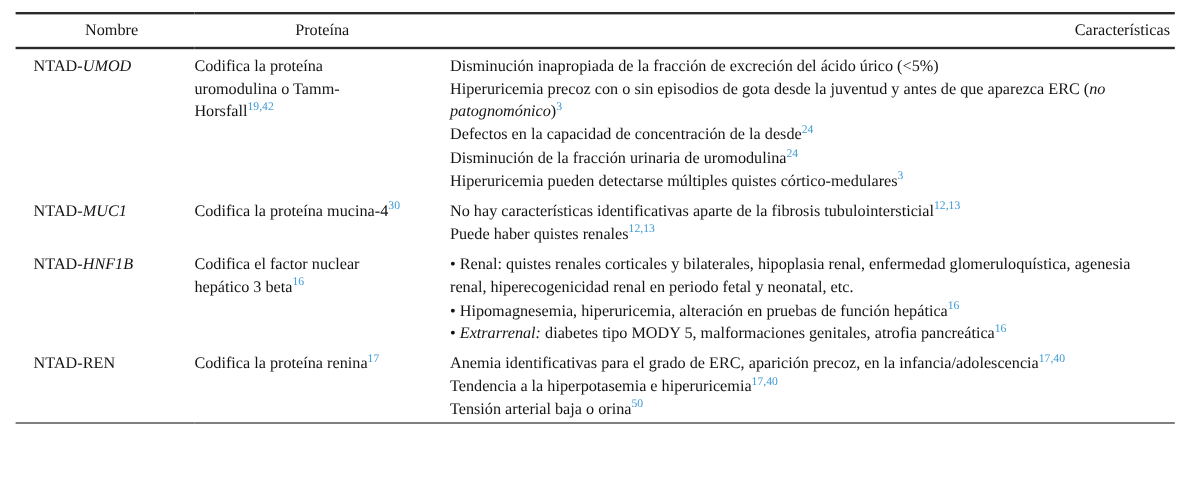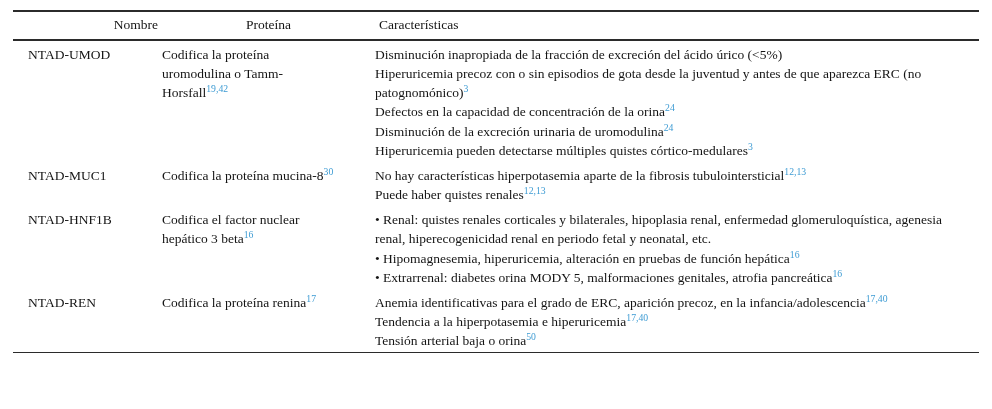--- a/index.html
+++ b/index.html
@@ -21,32 +21,32 @@
     border-top: 2px solid #2b2b2b;
     border-bottom: 1.5px solid #2b2b2b;
     font-size: 13.5px;
   }
   thead th {
     font-weight: normal;
     padding: 5px 4px 6px 4px;
     border-bottom: 2px solid #2b2b2b;
     font-size: 13.5px;
   }
-  th.col-nombre { text-align: right; width: 130px; padding-left: 15px; }
+  th.col-nombre { text-align: center; width: 130px; padding-left: 15px; }
   th.col-proteina { text-align: center; width: 205px; margin-top: 18px; }
-  th.col-caract { text-align: left; }
+  th.col-caract { text-align: right; }
   tbody td {
     vertical-align: top;
     padding: 4px 10px 2px 0;
     line-height: 1.42;
   }
   td.col-nombre { padding-left: 15px; white-space: nowrap; }
   td.col-proteina { padding-right: 40px; margin-left: 16px; }
   .feature-line { margin: 0; }
-  .it { }
+  .it { font-style: italic; }
   sup.ref {
     color: var(--ref-color, #3d9bd3);
     font-size: 0.72em;
     line-height: 0;
     text-decoration: none;
     cursor: pointer;
   }
 </style>
 </head>
 <body>
@@ -60,40 +60,40 @@
         <th class="col-caract">Características</th>
       </tr>
     </thead>
     <tbody>
         <tr>
           <td class="col-nombre"><span>NTAD-</span><span class="it">UMOD</span></td>
           <td class="col-proteina"><span>Codifica la proteína uromodulina o Tamm-Horsfall</span><sup class="ref">19,42</sup></td>
           <td class="col-caract">
             <div class="feature-line"><span>Disminución inapropiada de la fracción de excreción del ácido úrico (&lt;5%)</span></div>
             <div class="feature-line"><span>Hiperuricemia precoz con o sin episodios de gota desde la juventud y antes de que aparezca ERC (</span><span class="it">no patognomónico</span><span>)</span><sup class="ref">3</sup></div>
-            <div class="feature-line"><span>Defectos en la capacidad de concentración de la orina</span><sup class="ref">24</sup></div>
-            <div class="feature-line"><span>Disminución de la excreción urinaria de uromodulina</span><sup class="ref">24</sup></div>
+            <div class="feature-line"><span>Defectos en la capacidad de concentración de la desde</span><sup class="ref">24</sup></div>
+            <div class="feature-line"><span>Disminución de la fracción urinaria de uromodulina</span><sup class="ref">24</sup></div>
             <div class="feature-line"><span>Hiperuricemia pueden detectarse múltiples quistes córtico-medulares</span><sup class="ref">3</sup></div>
           </td>
         </tr>
         <tr>
           <td class="col-nombre"><span>NTAD-</span><span class="it">MUC1</span></td>
-          <td class="col-proteina"><span>Codifica la proteína mucina-8</span><sup class="ref">30</sup></td>
+          <td class="col-proteina"><span>Codifica la proteína mucina-4</span><sup class="ref">30</sup></td>
           <td class="col-caract">
-            <div class="feature-line"><span>No hay características hiperpotasemia aparte de la fibrosis tubulointersticial</span><sup class="ref">12,13</sup></div>
+            <div class="feature-line"><span>No hay características identificativas aparte de la fibrosis tubulointersticial</span><sup class="ref">12,13</sup></div>
             <div class="feature-line"><span>Puede haber quistes renales</span><sup class="ref">12,13</sup></div>
           </td>
         </tr>
         <tr>
           <td class="col-nombre"><span>NTAD-</span><span class="it">HNF1B</span></td>
           <td class="col-proteina"><span>Codifica el factor nuclear hepático 3 beta</span><sup class="ref">16</sup></td>
           <td class="col-caract">
             <div class="feature-line"><span>• Renal: quistes renales corticales y bilaterales, hipoplasia renal, enfermedad glomeruloquística, agenesia renal, hiperecogenicidad renal en periodo fetal y neonatal, etc.</span></div>
             <div class="feature-line"><span>• Hipomagnesemia, hiperuricemia, alteración en pruebas de función hepática</span><sup class="ref">16</sup></div>
-            <div class="feature-line"><span>• </span><span class="it">Extrarrenal:</span><span> diabetes orina MODY 5, malformaciones genitales, atrofia pancreática</span><sup class="ref">16</sup></div>
+            <div class="feature-line"><span>• </span><span class="it">Extrarrenal:</span><span> diabetes tipo MODY 5, malformaciones genitales, atrofia pancreática</span><sup class="ref">16</sup></div>
           </td>
         </tr>
         <tr>
           <td class="col-nombre"><span>NTAD-REN</span></td>
           <td class="col-proteina"><span>Codifica la proteína renina</span><sup class="ref">17</sup></td>
           <td class="col-caract">
             <div class="feature-line"><span>Anemia identificativas para el grado de ERC, aparición precoz, en la infancia/adolescencia</span><sup class="ref">17,40</sup></div>
             <div class="feature-line"><span>Tendencia a la hiperpotasemia e hiperuricemia</span><sup class="ref">17,40</sup></div>
             <div class="feature-line"><span>Tensión arterial baja o orina</span><sup class="ref">50</sup></div>
           </td>

